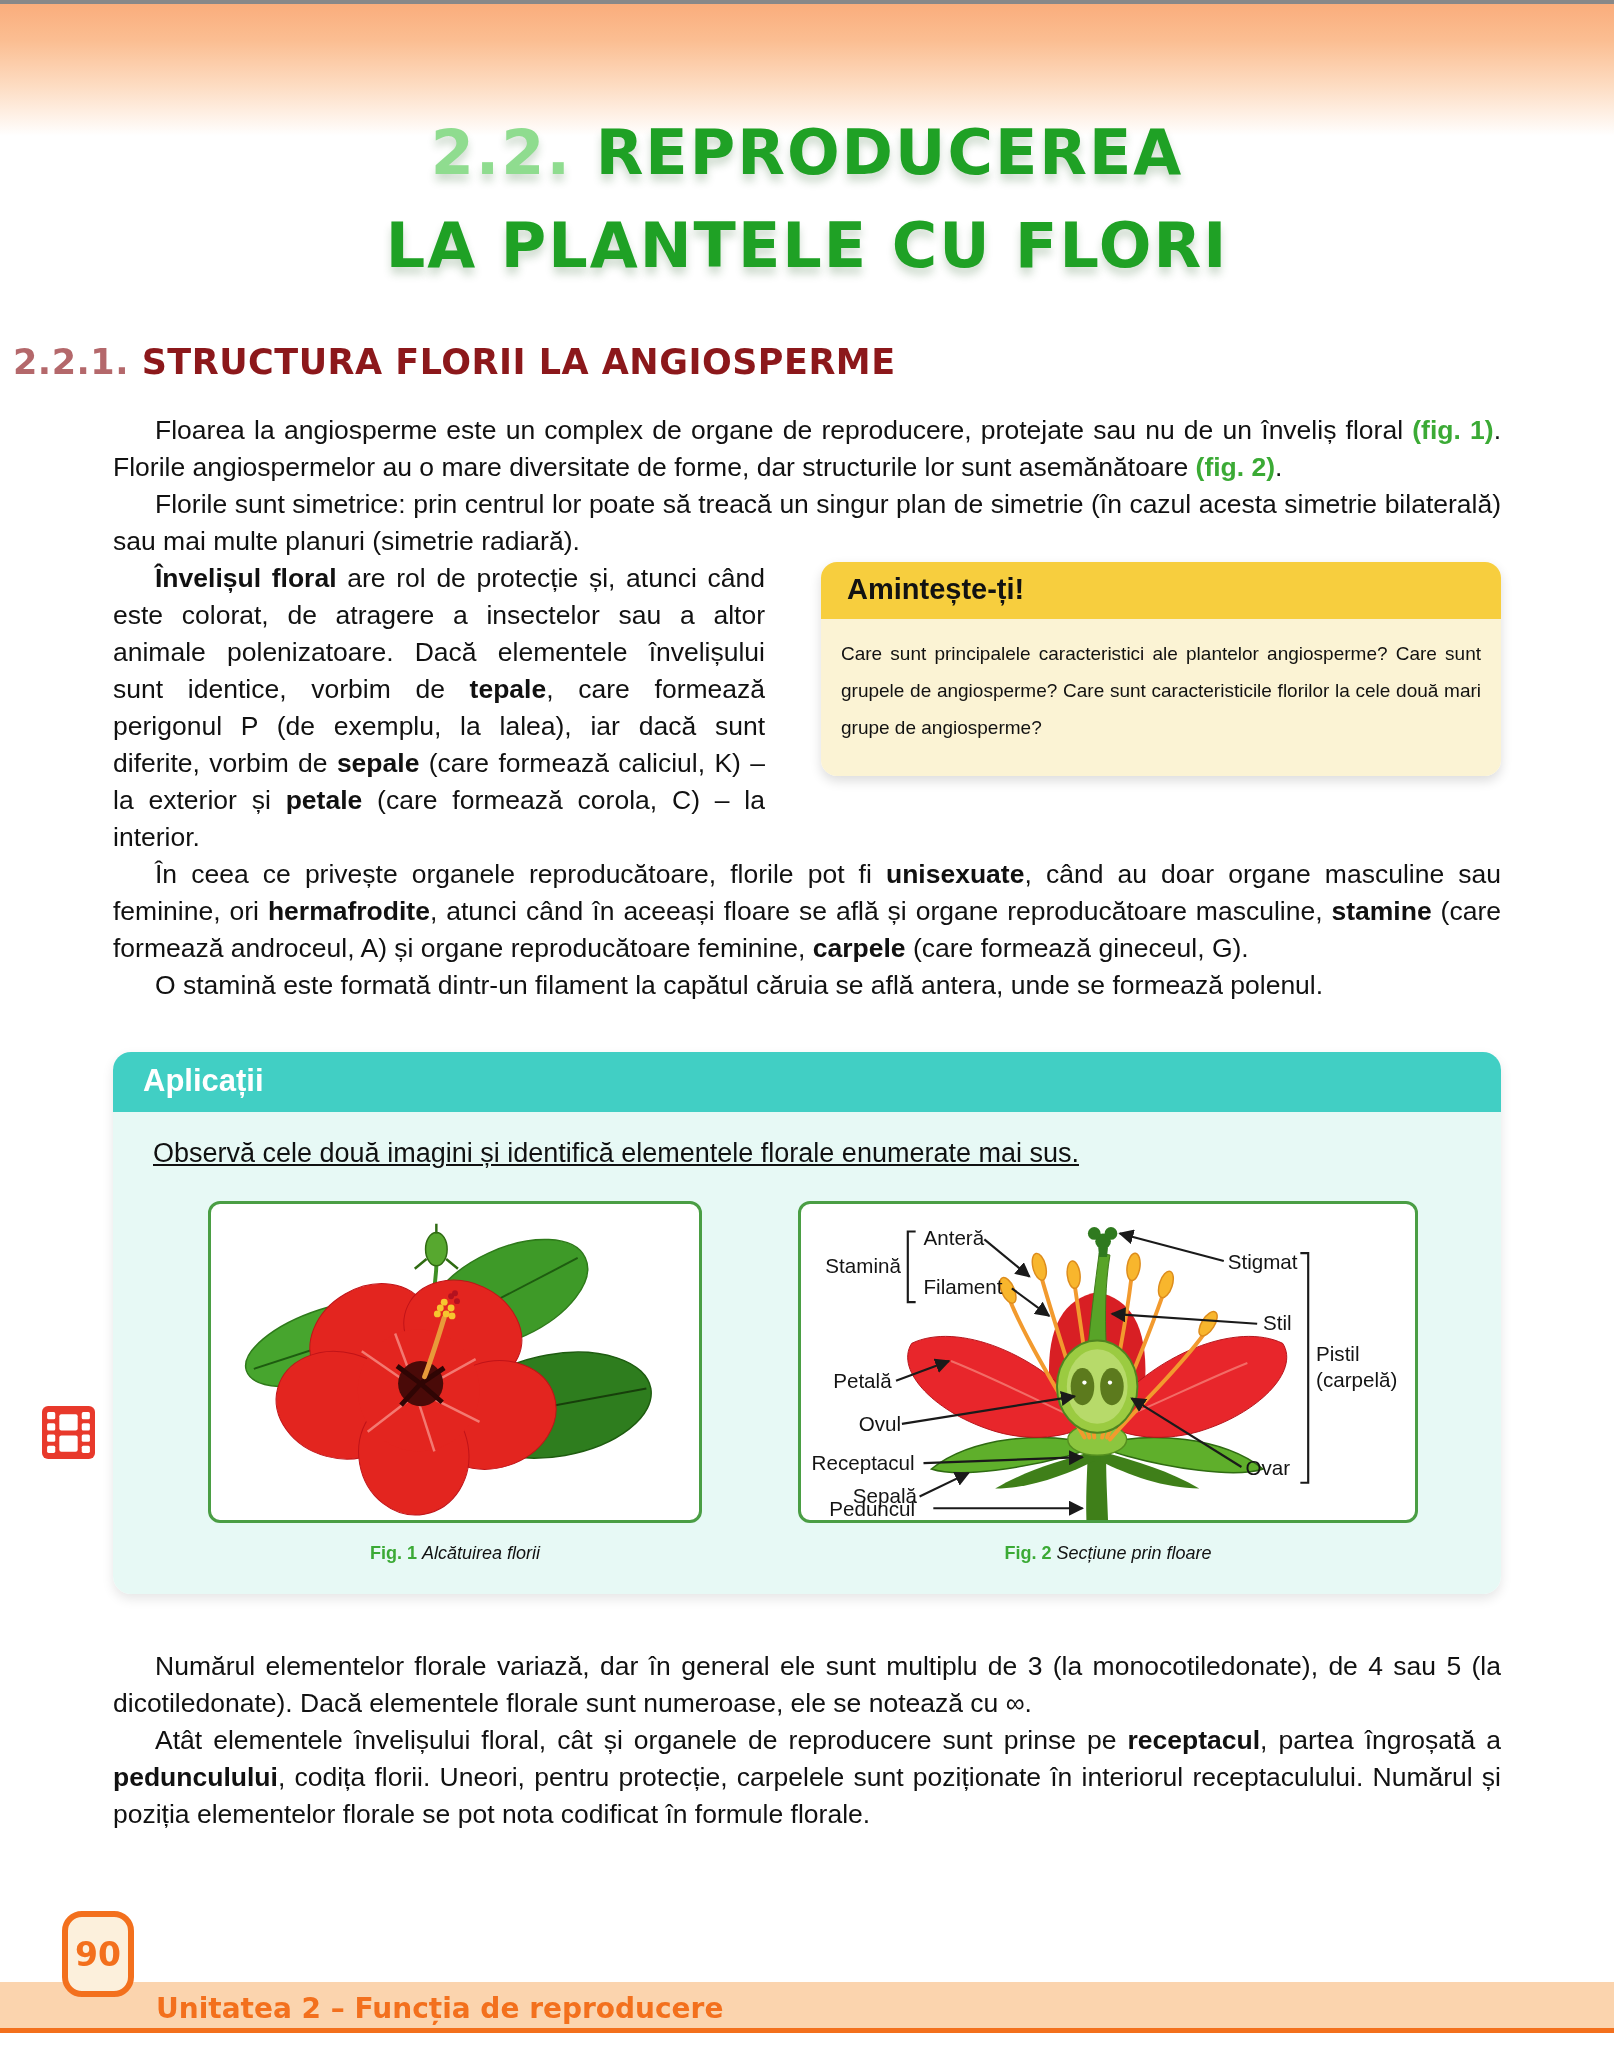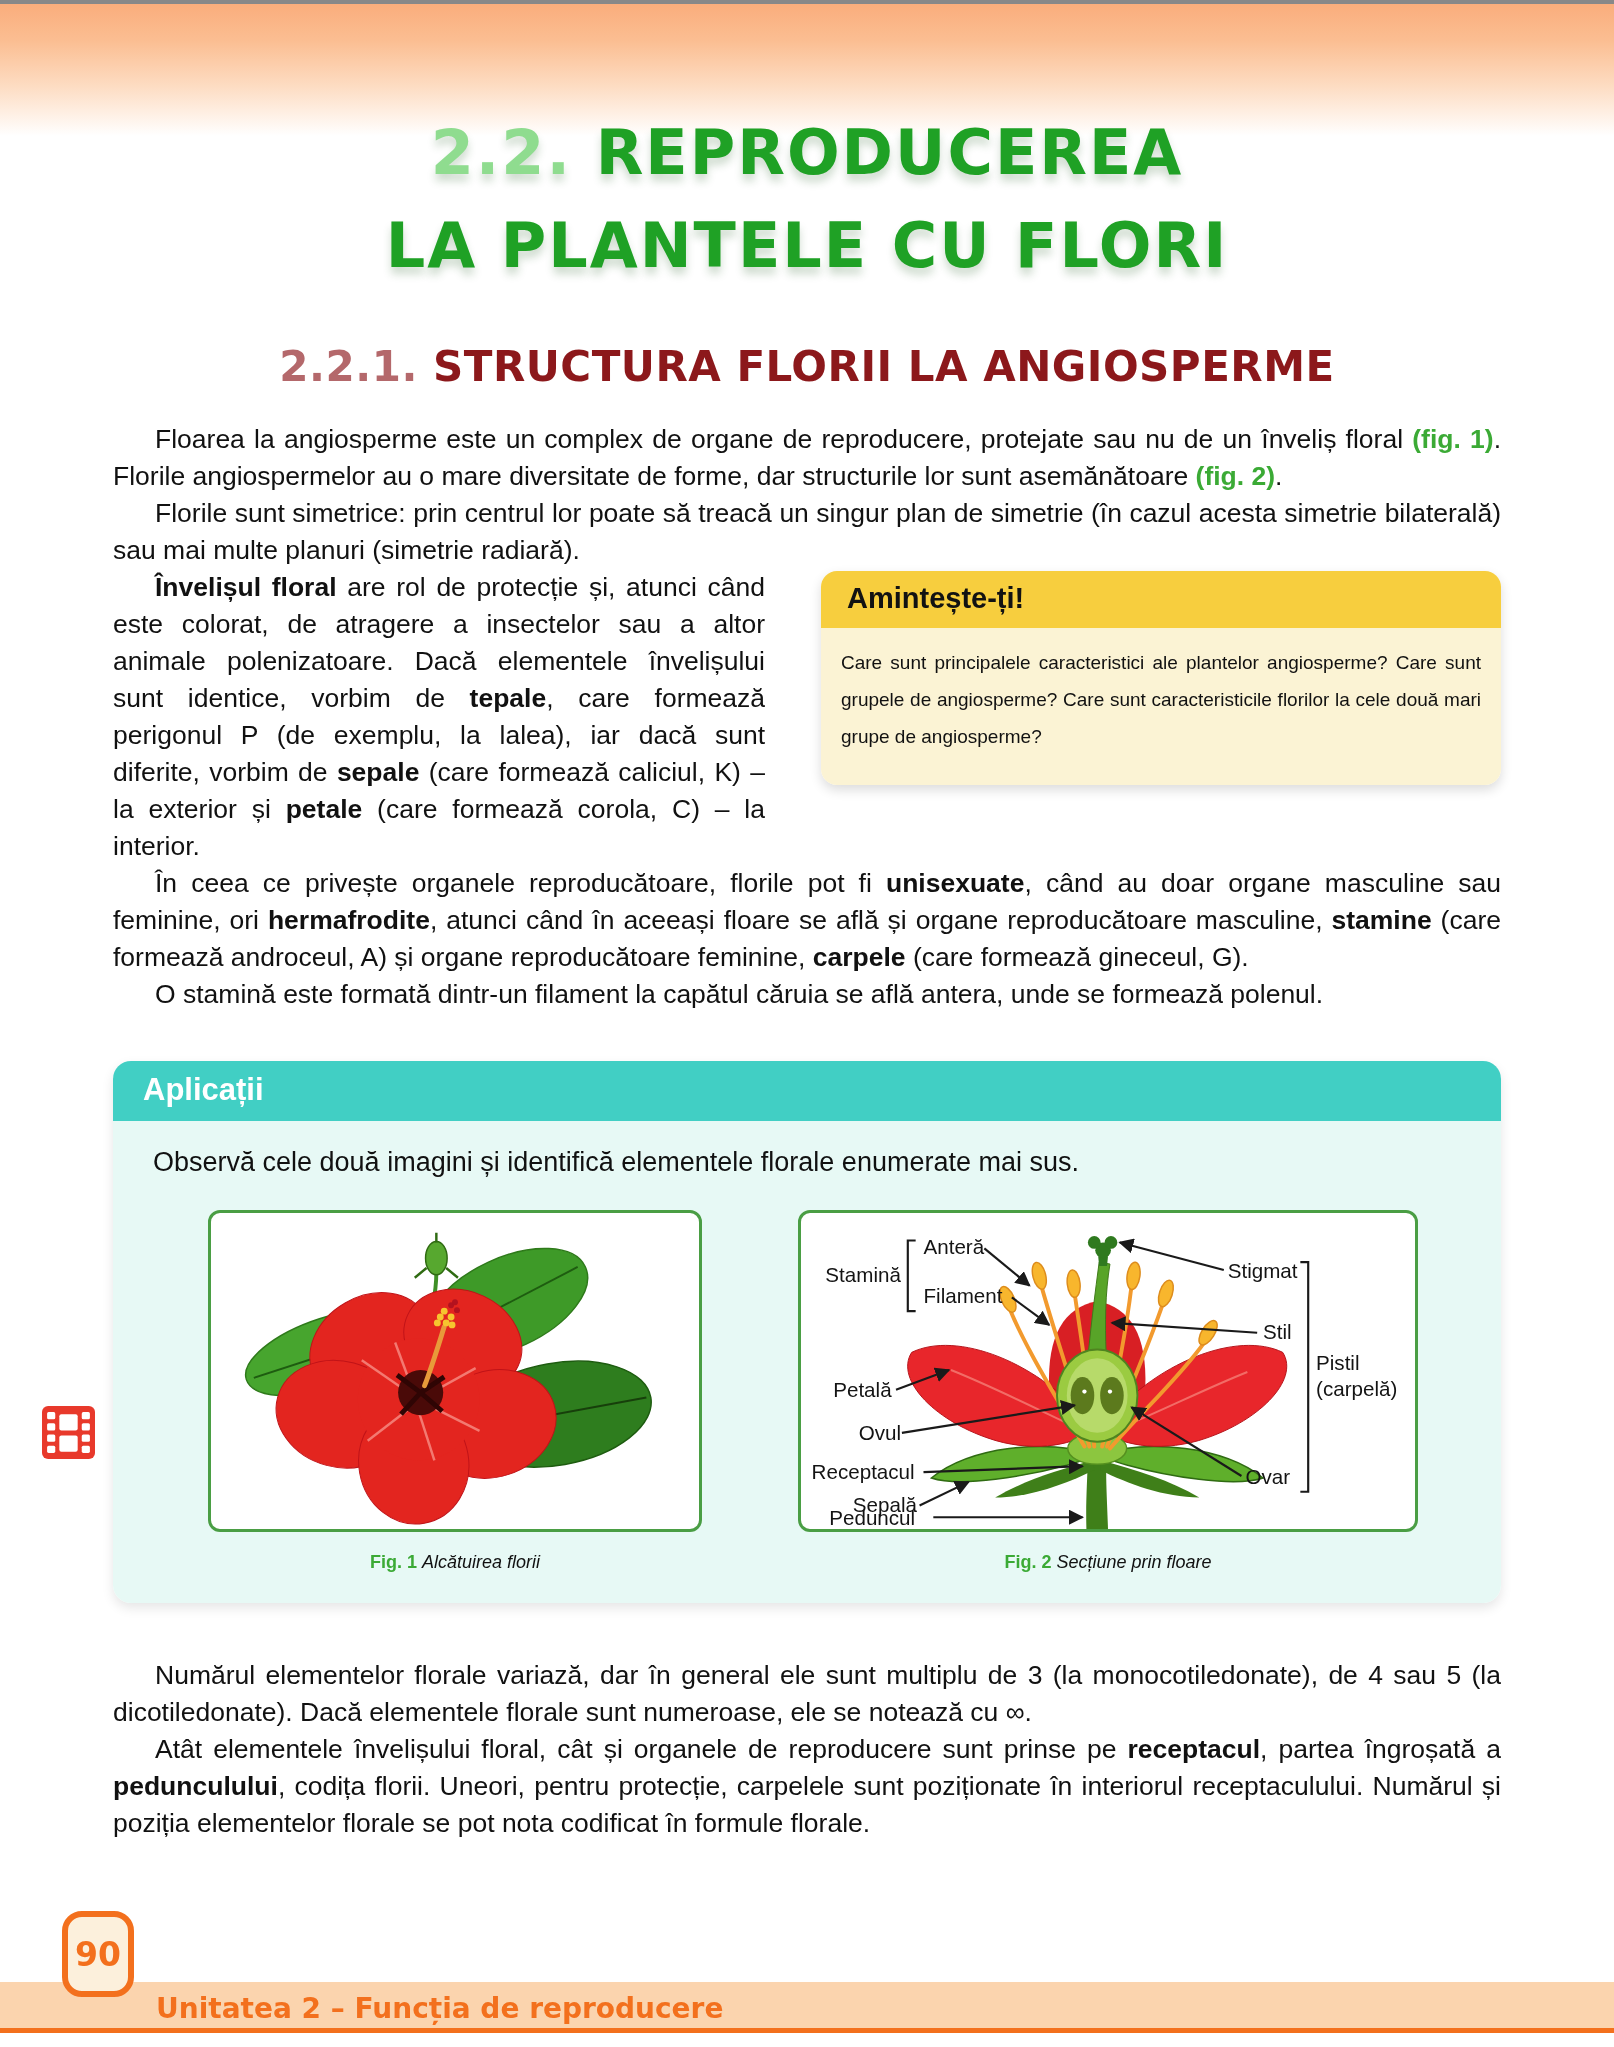--- a/index.html
+++ b/index.html
@@ -22,35 +22,35 @@
     background:linear-gradient(180deg,#FAAD7C 0%,#FBBE92 28%,#FDDCC2 62%,#FFFFFF 100%);}
   .chapter-title{
     position:relative;margin:0;padding-top:102px;text-align:center;
     font-family:"DejaVu Sans",sans-serif;font-weight:800;font-size:62px;line-height:93px;
     color:var(--title-green);letter-spacing:2px;
     text-shadow:0 7px 9px rgba(30,90,30,.22);
   }
   .chapter-title .line{display:block;}
   .chapter-title .num{color:var(--title-green-light);}
   .section-title{
-    margin:50px 0 0;text-align:center;font-family:"DejaVu Sans",sans-serif;
-    font-weight:700;font-size:42px;color:var(--section-maroon);letter-spacing:0.5px;
+    margin:50px 0 0;text-align:left;font-family:"DejaVu Sans",sans-serif;
+    font-weight:700;font-size:35px;color:var(--section-maroon);letter-spacing:0.5px;padding-left:13px;
   }
   .section-title .num{color:var(--section-maroon-light);}
   .content{margin:30px 113px 0;font-size:26.5px;line-height:37px;text-align:justify;}
   .content p{margin:0;text-indent:42px;}
   .two-col{display:flex;gap:56px;align-items:flex-start;margin-top:0;}
   .col-text{width:652px;}
   .remember-box{flex:1;border-radius:16px;box-shadow:0 5px 12px rgba(0,0,0,.14);overflow:hidden;margin-top:2px;}
   .remember-head{background:var(--remember-band);font-weight:700;font-size:29px;padding:9px 26px 11px;color:#121212;}
   .remember-body{background:var(--remember-bg);padding:16px 20px 30px;font-size:19px;line-height:37px;text-align:justify;}
   .apps-box{margin:48px 113px 0;border-radius:18px;box-shadow:0 5px 12px rgba(0,0,0,.10);}
   .apps-head{background:var(--apps-band);color:#fff;font-weight:700;font-size:31px;padding:11px 30px 13px;border-radius:18px 18px 0 0;}
   .apps-body{background:var(--apps-bg);border-radius:0 0 18px 18px;padding:26px 40px 30px;}
-  .apps-instruction{font-size:27px;margin:0;}
+  .apps-instruction{font-size:27px;margin:0;text-decoration:underline;}
   .figs{display:flex;gap:96px;margin:32px 0 0 55px;}
   .figbox{background:#fff;border:3px solid var(--figure-border);border-radius:12px;overflow:hidden;}
   .figbox svg{display:block;width:100%;height:100%;}
   .fig1{width:494px;height:322px;}
   .fig2{width:620px;height:322px;}
   .captions{display:flex;gap:96px;margin:20px 0 0 55px;}
   .caption{text-align:center;font-size:18px;}
   .cap1{width:494px;} .cap2{width:620px;}
   .fig-label{color:var(--fig-ref-green);font-weight:700;}
   .fig-text{font-style:italic;}

